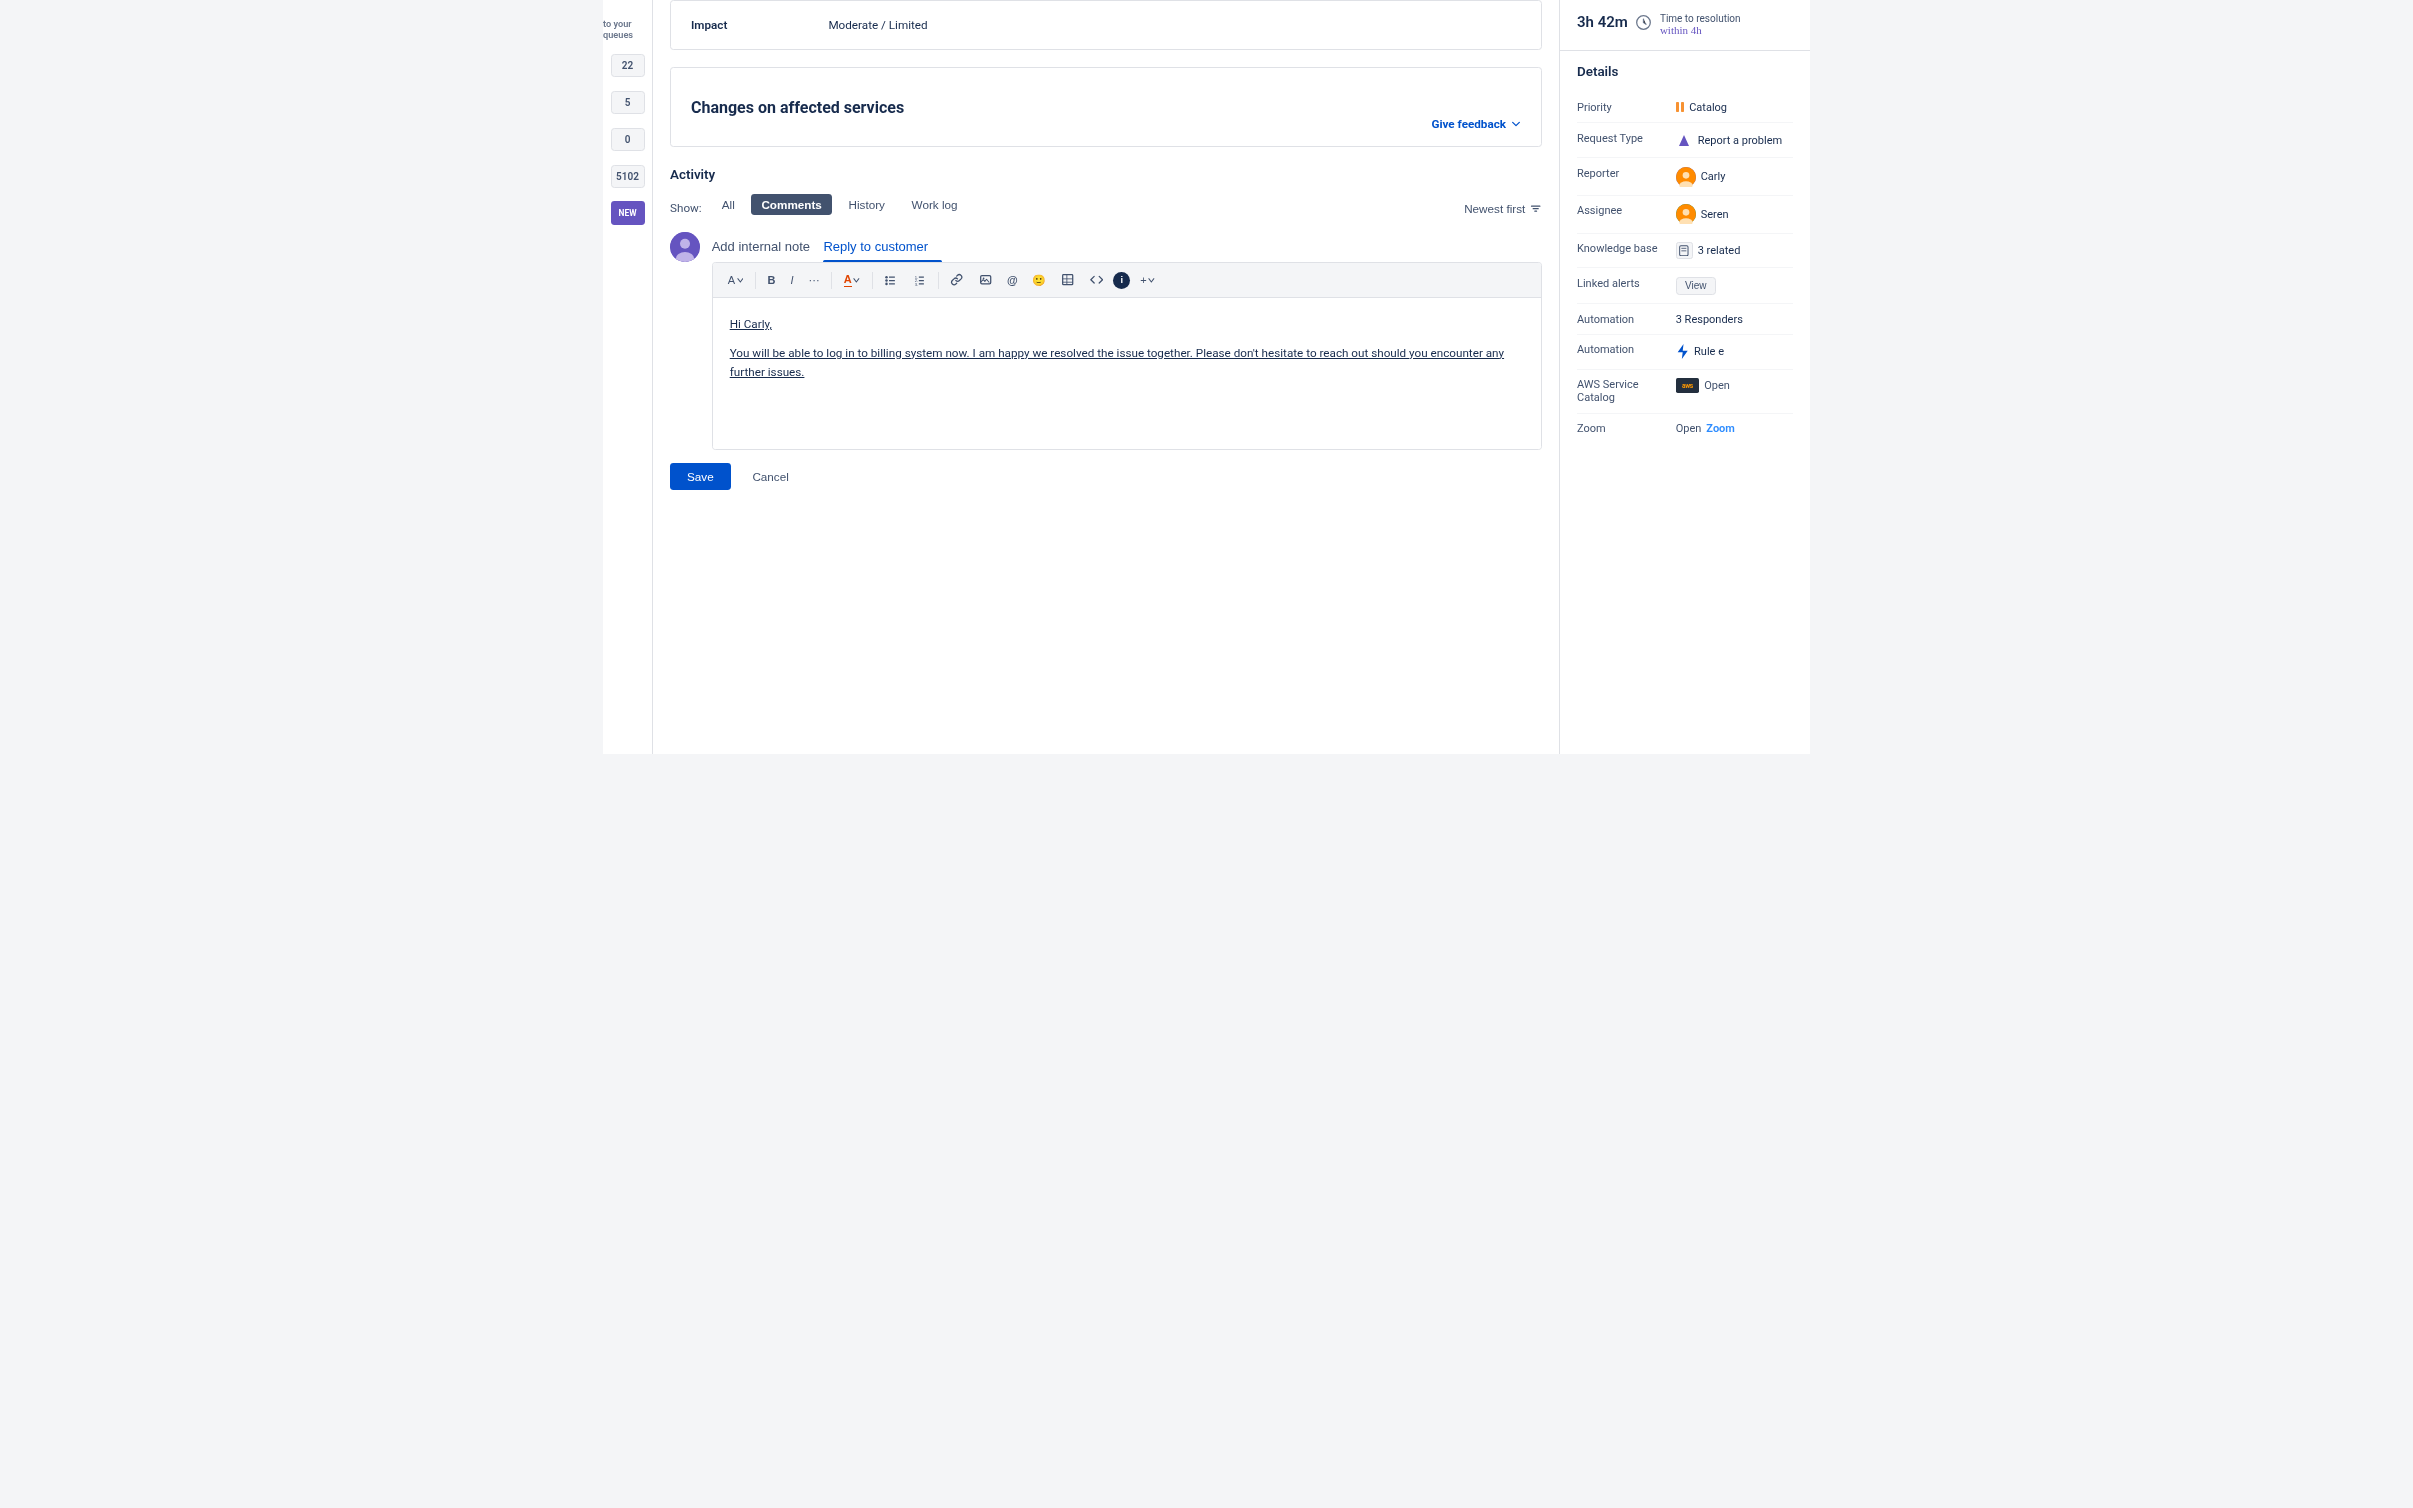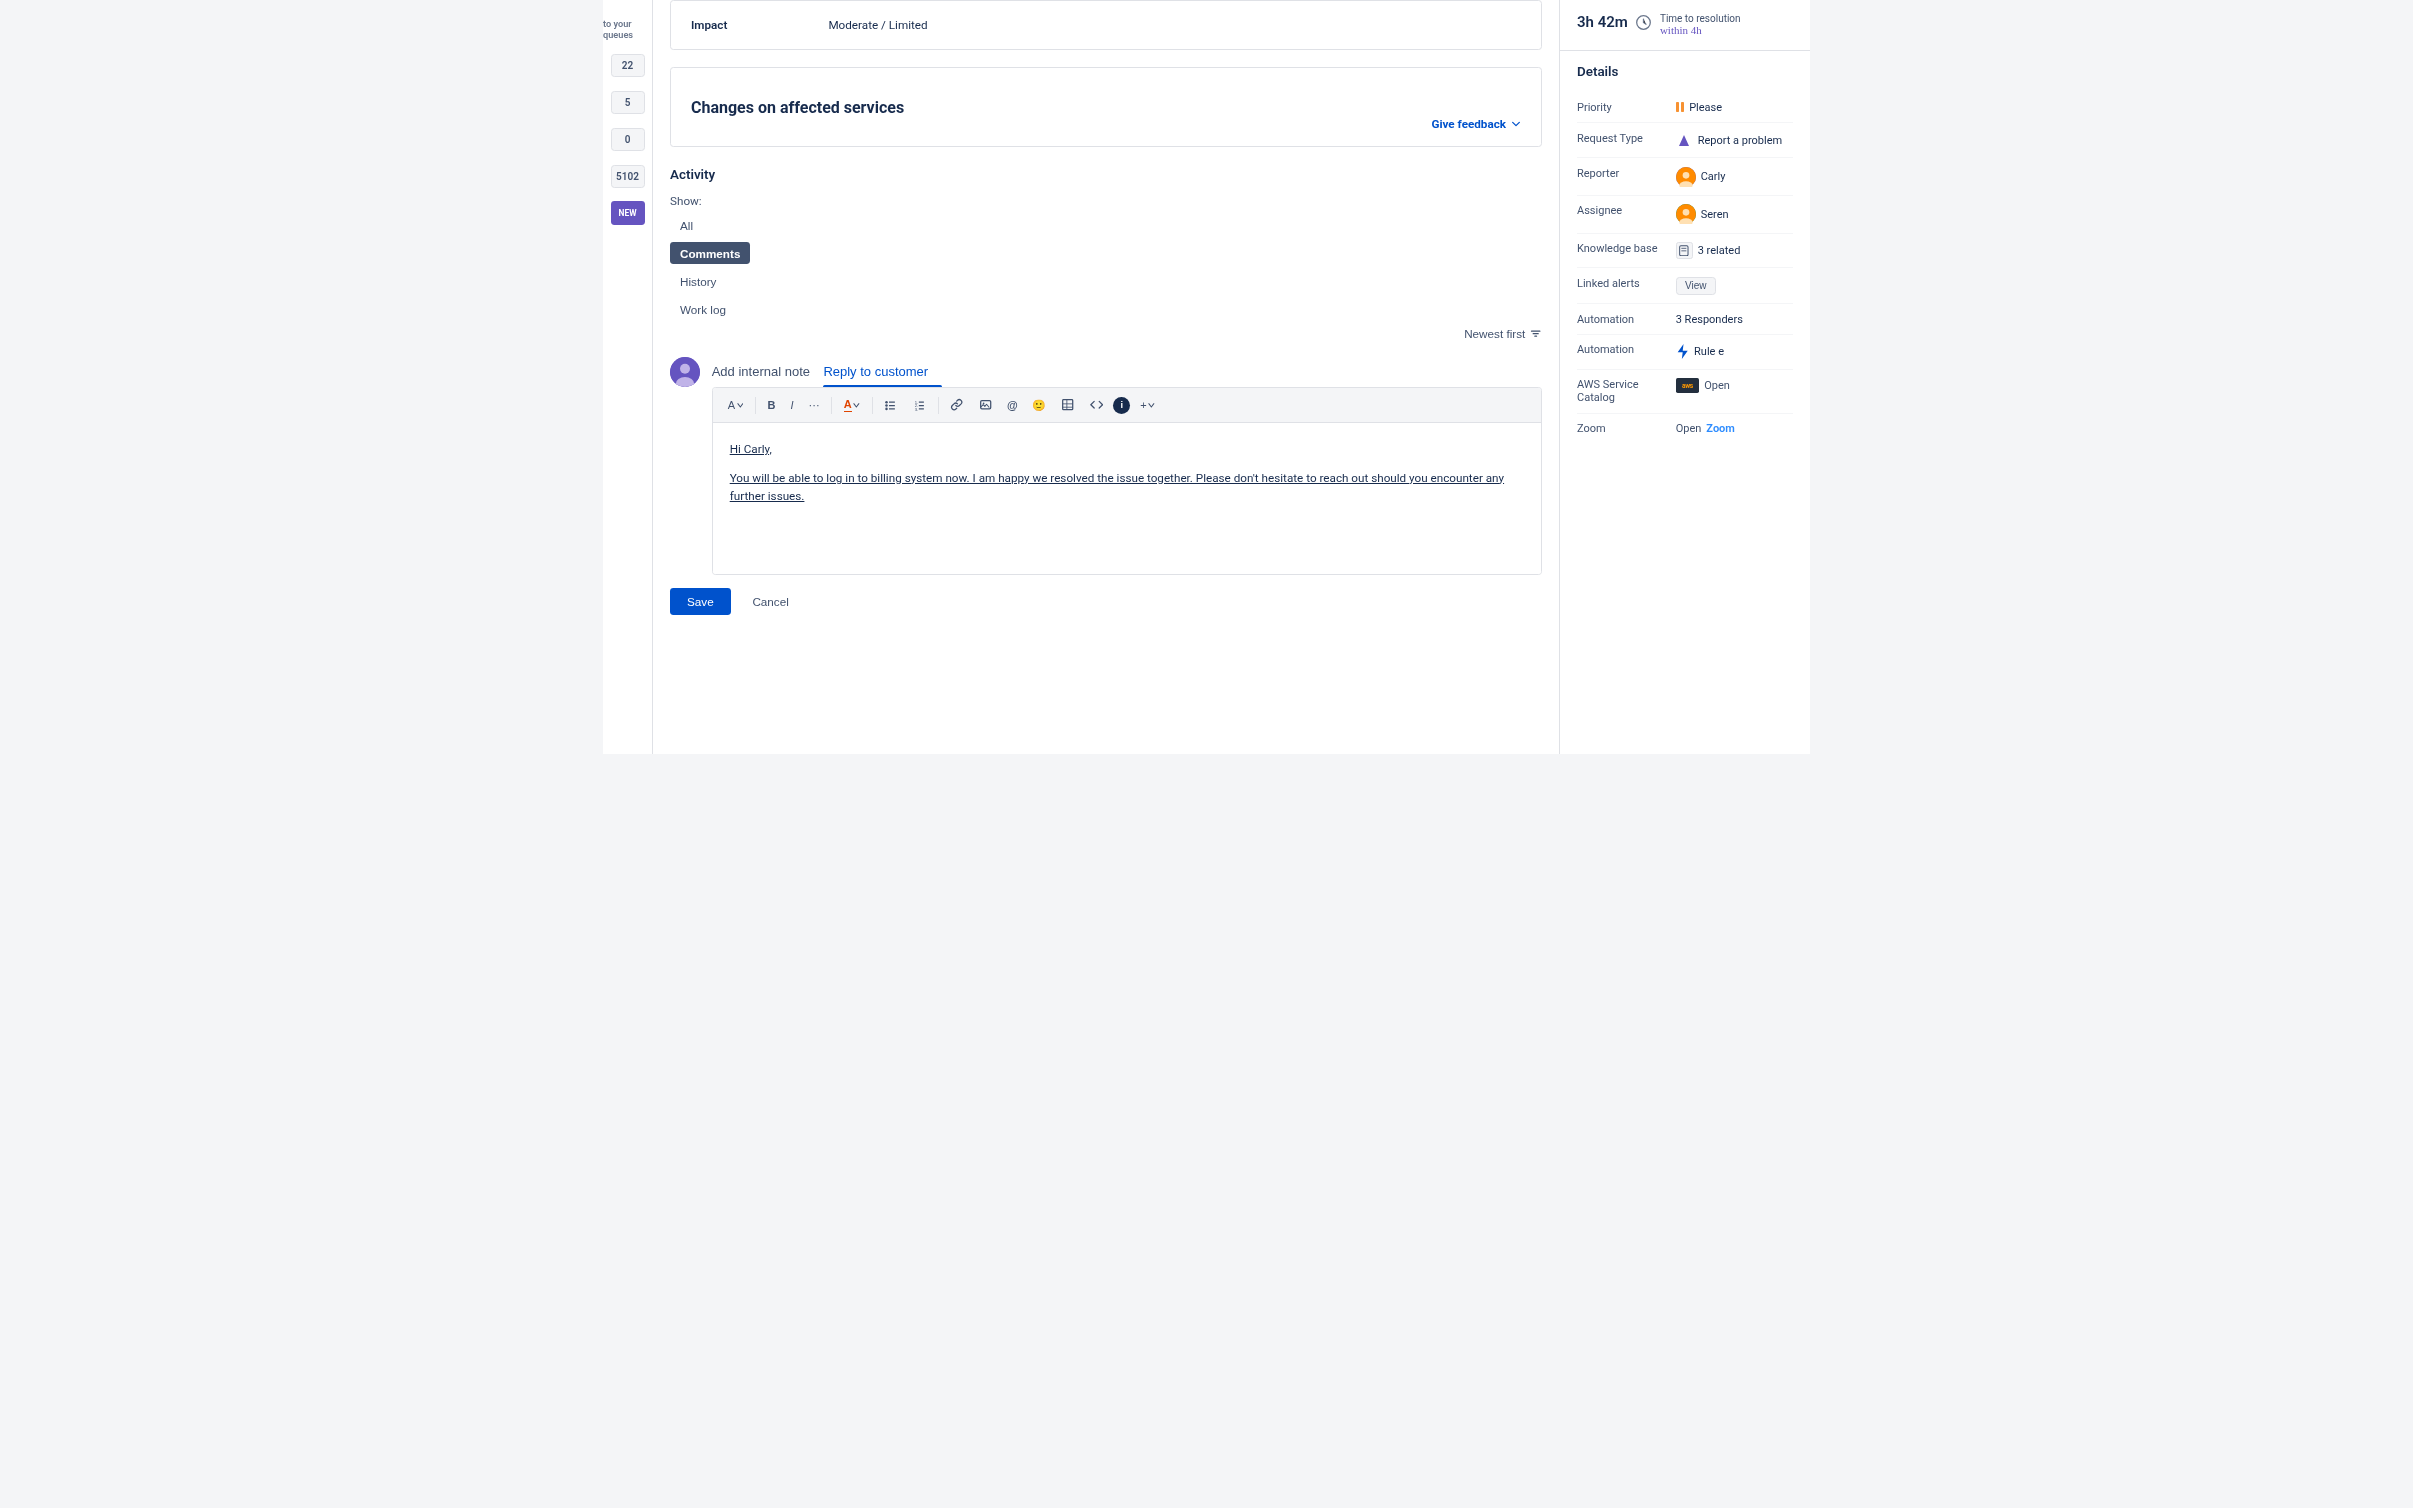--- a/index.html
+++ b/index.html
@@ -115,24 +115,23 @@
       padding: 0;
     }
     .activity-title {
       font-size: 13.4px;
       font-weight: 600;
       color: #172b4d;
       margin-bottom: 11.7px;
     }
     .activity-filters {
       display: flex;
-      align-items: flex-start;
+      align-items: flex-end;
       gap: 6.7px;
       margin-bottom: 17px;
-      flex-direction: column;
     }
     .show-label {
       font-size: 11.7px;
       color: #42526e;
       margin-right: 3.4px;
     }
     .filter-btn {
       padding: 4.2px 10px;
       border-radius: 3.4px;
       border: none;
@@ -631,21 +630,21 @@
     <div class="details-section">
       <div class="details-heading">Details</div>
 
       <div class="detail-row">
         <span class="detail-key">Priority</span>
         <div class="detail-val">
           <span class="priority-icon">
             <span class="priority-bar" style="background:#f79232;"></span>
             <span class="priority-bar" style="background:#f79232;"></span>
           </span>
-          <span>Please</span>
+          <span>Catalog</span>
         </div>
       </div>
 
       <div class="detail-row">
         <span class="detail-key">Request Type</span>
         <div class="detail-val">
           <span class="request-type-icon">
             <span class="triangle-icon"></span>
           </span>
           <span>Report a problem</span>

